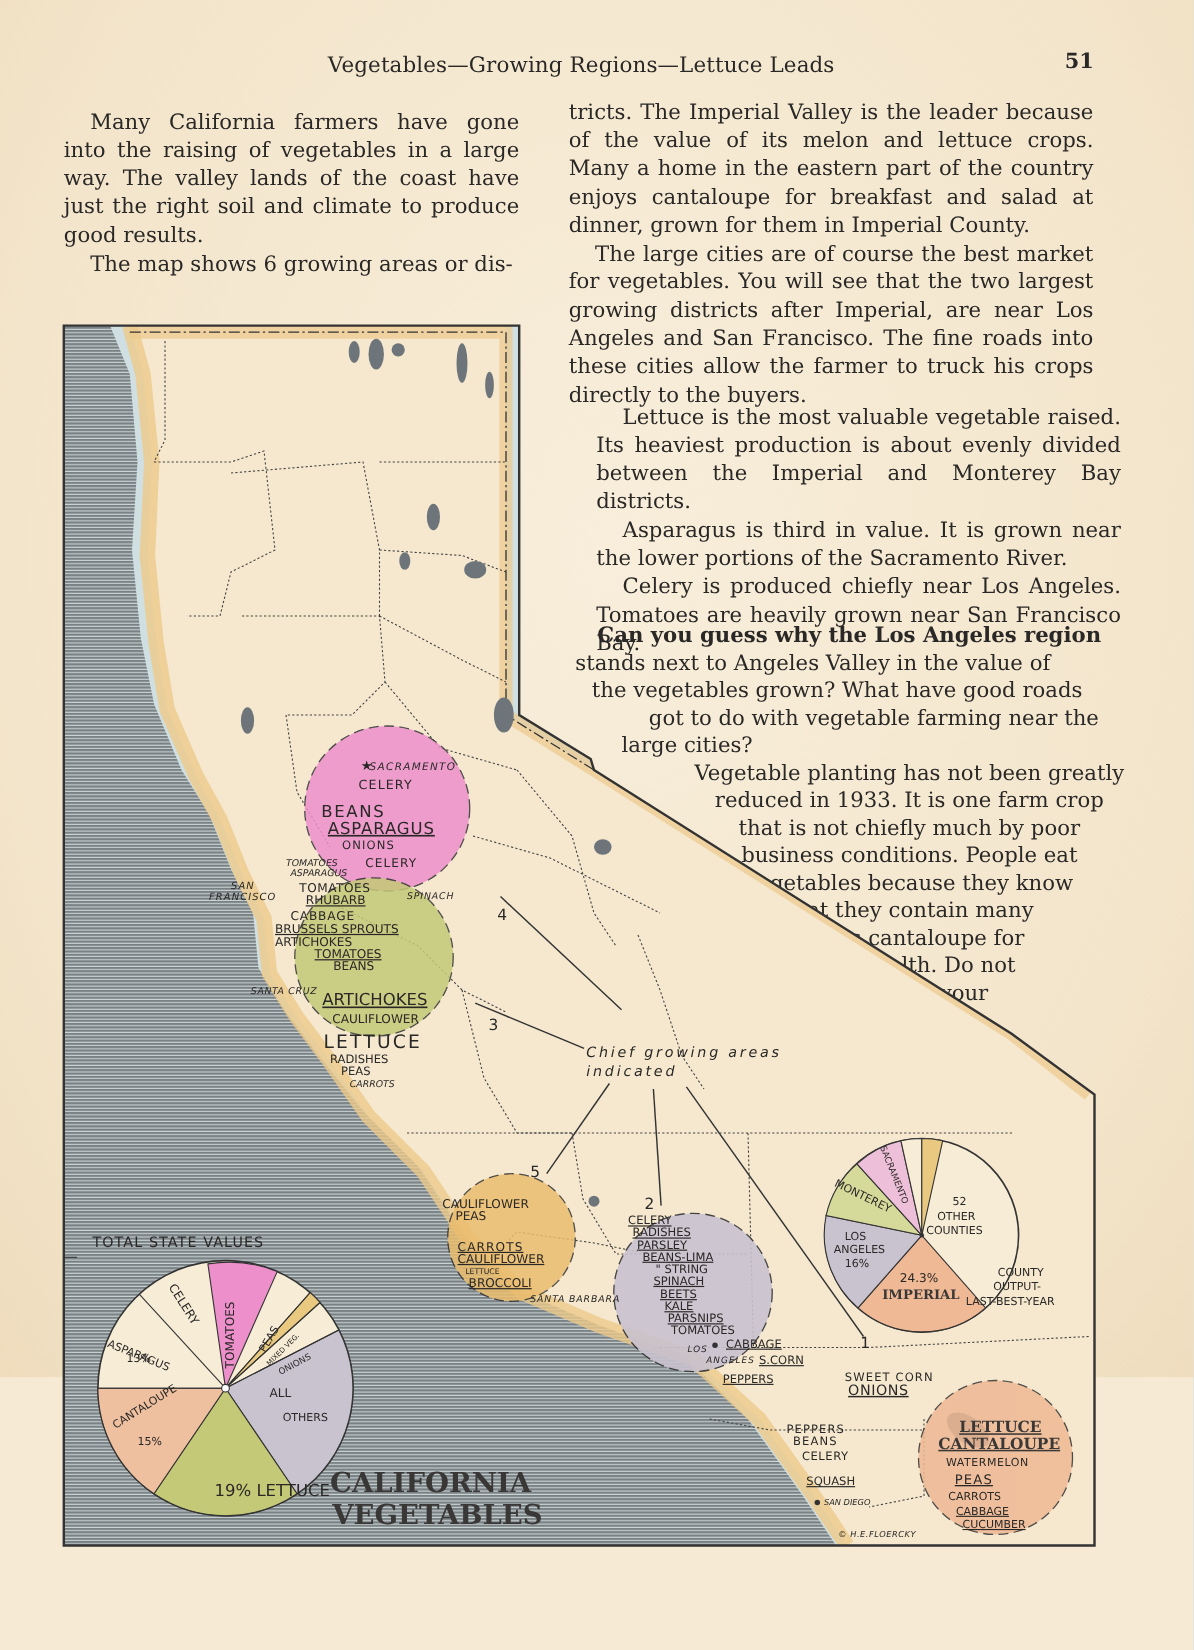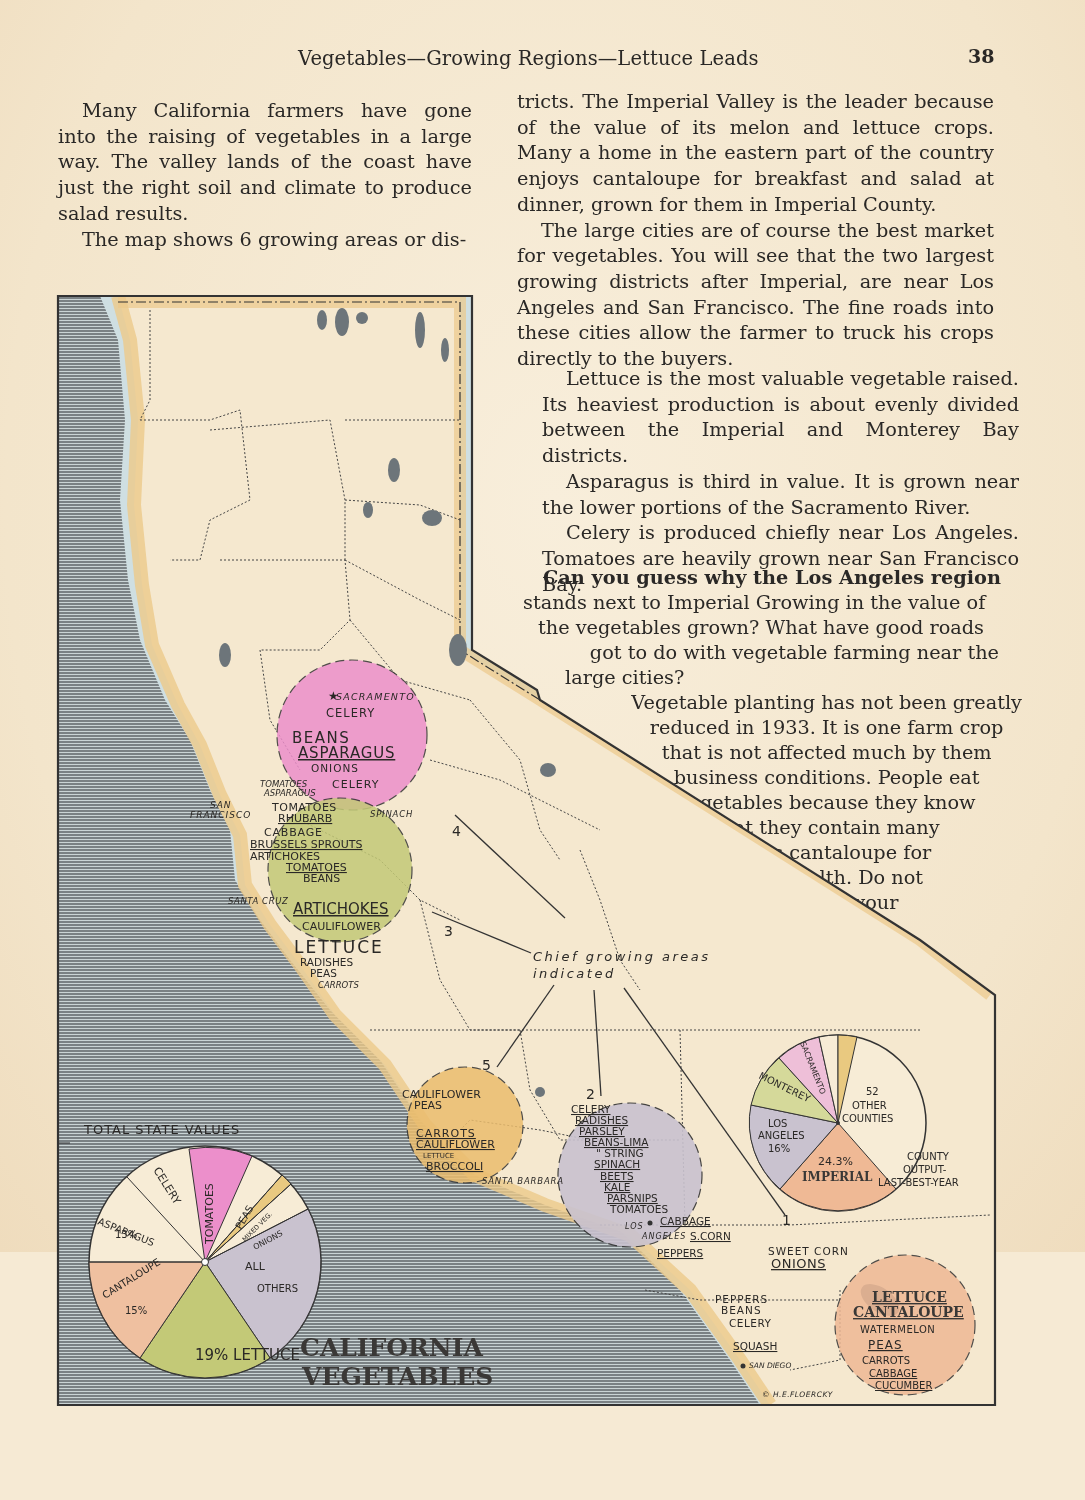--- a/index.html
+++ b/index.html
@@ -19,48 +19,48 @@
   .lbl{font-family:"DejaVu Sans","Liberation Sans",sans-serif;fill:#2a2826;}
   .ital{font-style:italic;}
   .title-map{font-family:"DejaVu Serif","Liberation Serif",serif;font-weight:900;fill:#3a3836;}
 </style>
 </head>
 <body>
 
 <div class="page">
 
   <div class="running-head">Vegetables—Growing Regions—Lettuce Leads</div>
-  <div class="page-num">38</div>
+  <div class="page-num">51</div>
 
   <div class="col col-left">
-    <p>Many California farmers have gone into the raising of vegetables in a large way. The valley lands of the coast have just the right soil and climate to produce salad results.</p>
+    <p>Many California farmers have gone into the raising of vegetables in a large way. The valley lands of the coast have just the right soil and climate to produce good results.</p>
     <p>The map shows 6 growing areas or dis-</p>
   </div>
 
   <div class="col col-right">
     <p class="noindent">tricts. The Imperial Valley is the leader because of the value of its melon and lettuce crops. Many a home in the eastern part of the country enjoys cantaloupe for breakfast and salad at dinner, grown for them in Imperial County.</p>
     <p>The large cities are of course the best market for vegetables. You will see that the two largest growing districts after Imperial, are near Los Angeles and San Francisco. The fine roads into these cities allow the farmer to truck his crops directly to the buyers.</p>
   </div>
   <div class="col col-right-b">
     <p>Lettuce is the most valuable vegetable raised. Its heaviest production is about evenly divided between the Imperial and Monterey Bay districts.</p>
     <p>Asparagus is third in value. It is grown near the lower portions of the Sacramento River.</p>
     <p>Celery is produced chiefly near Los Angeles. Tomatoes are heavily grown near San Francisco Bay.</p>
   </div>
 
   <div class="stair" style="left:523px;top:565px;width:476px;text-align:justify;">
     <div style="padding-left:20px;text-align:center;font-weight:bold;">Can you guess why the Los Angeles region</div>
-    <div style="text-align:left;">stands next to Imperial Growing in the value of</div>
+    <div style="text-align:left;">stands next to Angeles Valley in the value of</div>
     <div style="text-align:center;">the vegetables grown? What have good roads</div>
     <div style="padding-left:8px;text-align:right;">got to do with vegetable farming near the</div>
     <div style="padding-left:42px;text-align:left;">large cities?</div>
   </div>
   <div class="stair" style="right:87px;top:690px;">
     <div>Vegetable planting has not been greatly</div>
     <div>reduced in 1933. It is one farm crop</div>
-    <div>that is not affected much by them</div>
+    <div>that is not chiefly much by poor</div>
     <div>business conditions. People eat</div>
     <div>vegetables because they know</div>
     <div>that they contain many</div>
     <div>things cantaloupe for</div>
     <div>good health. Do not</div>
     <div>fail to eat your</div>
     <div style="padding-right:88px">share.</div>
   </div>
 
   <div class="map-frame">

